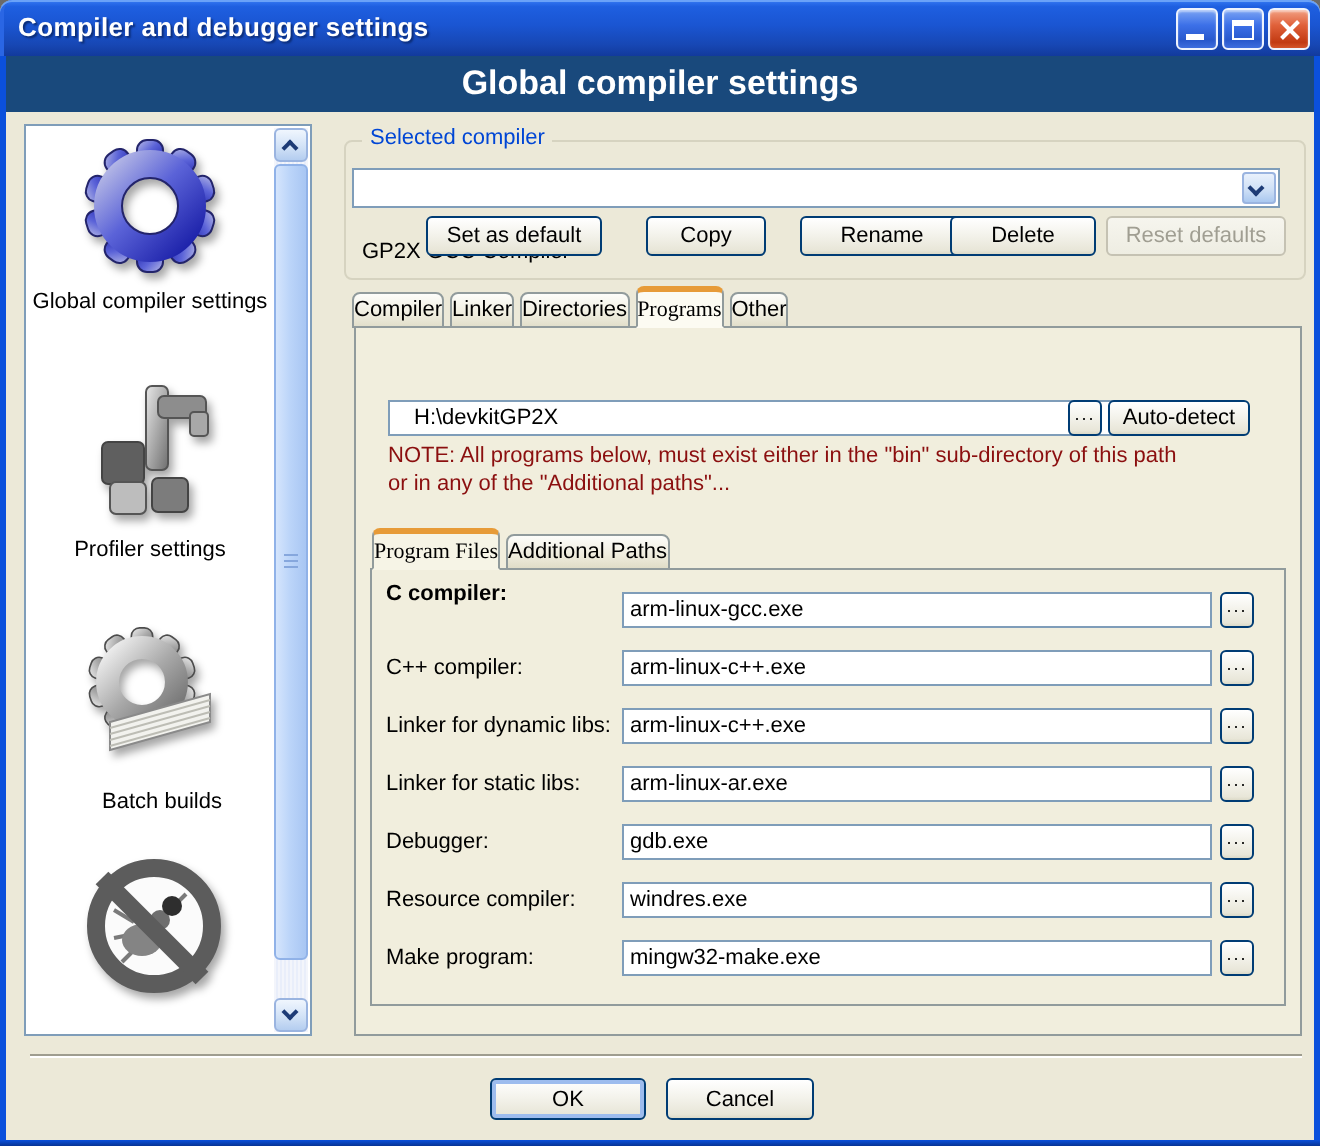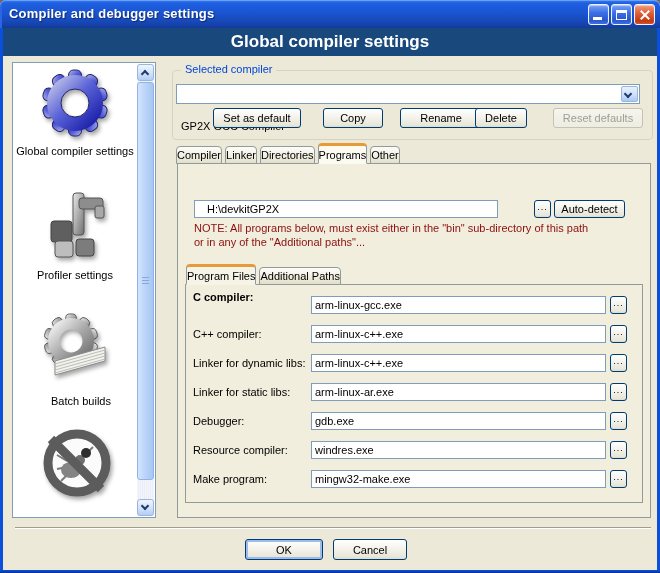--- a/index.html
+++ b/index.html
@@ -84,21 +84,21 @@
   .combo-btn { position:absolute; right:1px; top:1px; bottom:1px; width:17px;
     background:linear-gradient(180deg,#e9f1fc,#cfe0f6 55%,#aac8f0);
     border:1px solid #9ab4e0; border-radius:2px; }
   .combo-btn .chev { left:3px; top:4px; }
 
   
   .tab { height:18px; line-height:16px; padding:0 0; margin-right:3px;
     border:1px solid #919b9c; border-radius:4px 4px 0 0; display:inline-block;
     background:linear-gradient(180deg,#fdfdfa,#f0eee0 60%,#e2dfcb); }
   .tab.active { height:21px; margin-top:-3px; line-height:19px; position:relative;
-    background:#fcfbf2; border-top:3px solid #e79b38; border-bottom:1px solid #fcfbf2; }
+    background:#fcfbf2; border-top:3px solid #e79b38; border-bottom:1px solid #fcfbf2;font-family:Liberation Serif, serif; }
   .tabstrip { position:absolute; display:flex; align-items:flex-end; }
   .tabstrip-main { left:173px; top:146px; }
   .tabstrip-inner { left:183px; top:267px; }
   .tabpage { position:absolute; left:174px; top:163px; width:474px; height:355px;
     border:1px solid #919b9c; background:#f1eedd; }
   .innerpage { position:absolute; left:182px; top:284px; width:458px; height:219px;
     border:1px solid #919b9c; background:#f1eedd; }
   .tabstrip-inner .tab { background:linear-gradient(180deg,#fdfdfa,#efecdd 60%,#e0ddc8); }
   .tabstrip-inner .tab.active { background:#f6f4e6; border-bottom:1px solid #f6f4e6; }
   .legend-page { background:#f1eedd; }
@@ -256,34 +256,34 @@
     <div class="combo" style="left:173px; top:28px;">
       <span class="combo-text">GP2X GCC Compiler</span>
       <div class="combo-btn">
           <span class="chev down"></span>
         </div>
     </div>
 
     <div class="xp-btn" style="left:210px; top:52px; width:88px;">Set as default</div>
     <div class="xp-btn" style="left:320px; top:52px; width:60px;">Copy</div>
     <div class="xp-btn" style="left:397px; top:52px; width:82px;">Rename</div>
-    <div class="xp-btn" style="left:472px; top:52px; width:52px;">Delete</div>
+    <div class="xp-btn" style="left:472px; top:52px; width:73px;">Delete</div>
     <div class="xp-btn disabled" style="left:550px; top:52px; width:90px;">Reset defaults</div>
 
     <div class="tabpage" style="top:107px; height:355px;"></div>
 
     <div class="tabstrip tabstrip-main" style="top:90px;">
       <div class="tab">Compiler</div>
       <div class="tab">Linker</div>
       <div class="tab">Directories</div>
       <div class="tab active">Programs</div>
       <div class="tab">Other</div>
     </div>
 
-    <input class="tfield" style="left: 191px; top: 144px; width: 304px; padding-left: 12px;" value="H:\devkitGP2X">
+    <input class="tfield" style="left: 191px; top: 144px; width: 372px; padding-left: 12px;" value="H:\devkitGP2X">
     <div class="xp-btn mini" style="left:531px; top:144px;">...</div>
     <div class="xp-btn" style="left:551px; top:144px; width:71px; height:18px;">Auto-detect</div>
     <div class="note" style="left:191px; top:166px;">NOTE: All programs below, must exist either in the "bin" sub-directory of this path</div>
     <div class="note" style="left:191px; top:180px;">or in any of the "Additional paths"...</div>
 
     <div class="innerpage" style="top:228px;"></div>
     <div class="tabstrip tabstrip-inner" style="top:211px;">
       <div class="tab active">Program Files</div>
       <div class="tab">Additional Paths</div>
     </div>

